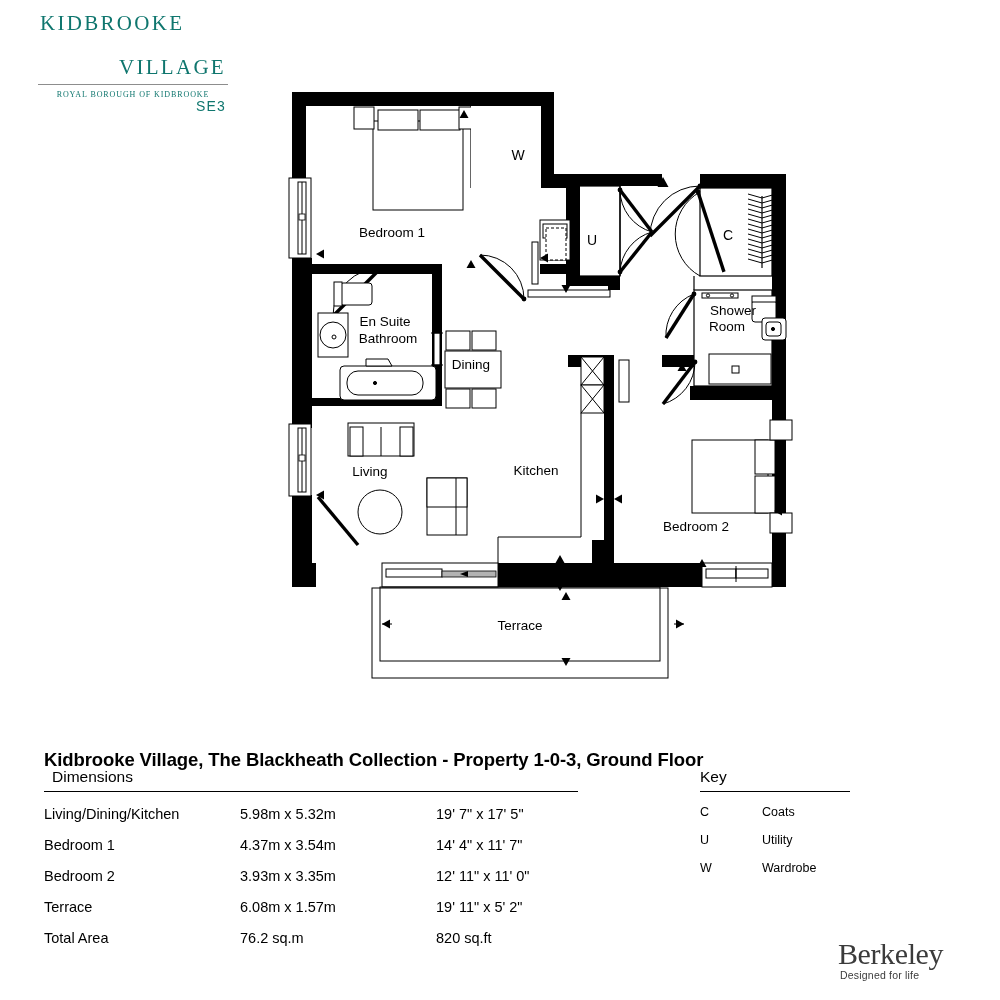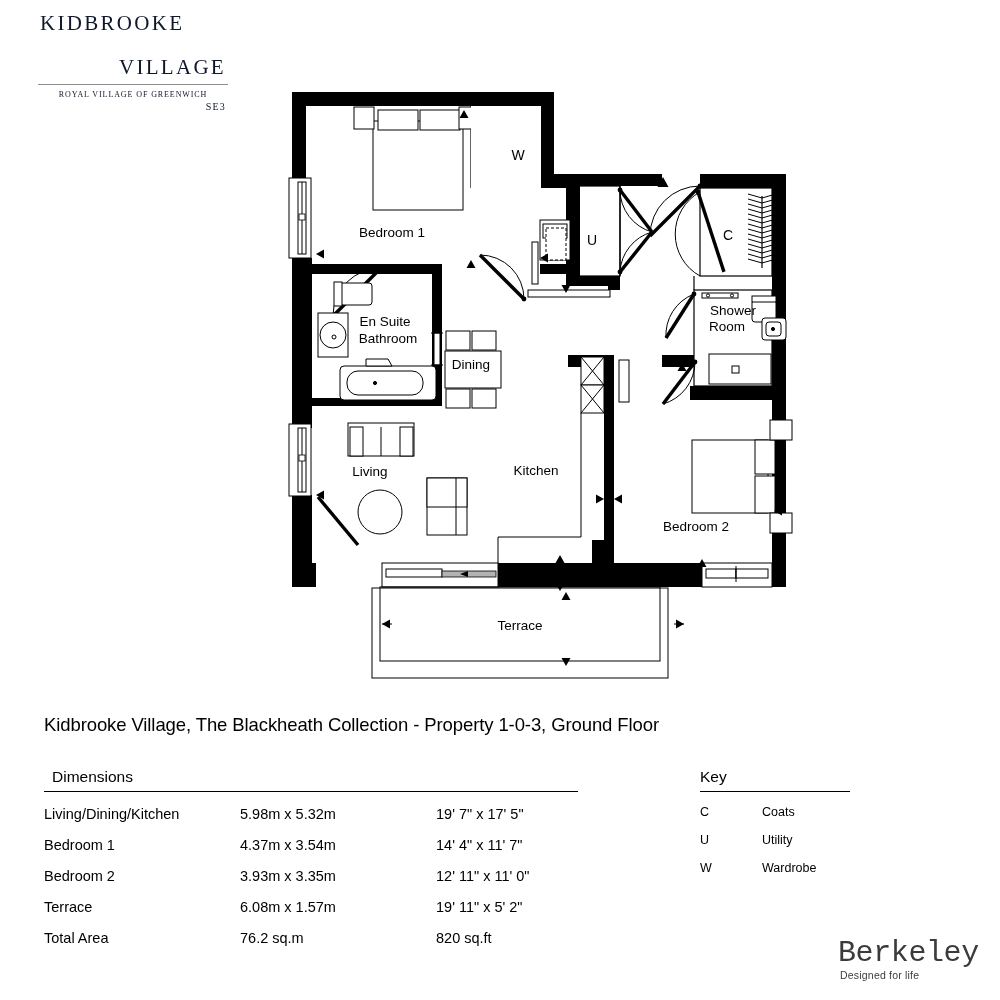--- a/index.html
+++ b/index.html
@@ -16,21 +16,21 @@
     overflow: hidden;
   }
 
   
   #logo {
     position: absolute;
     left: 38px;
     top: 12px;
     width: 190px;
     text-align: right;
-    color: #0f172a;
+    color: #0f766e;
   }
   #logo .l1 {
     font-size: 21px;
     letter-spacing: 2.3px;
     line-height: 23px;
     font-family: "Liberation Serif", serif;
     text-align: left;
     padding-left: 2px;
   }
   #logo .l2 {
@@ -47,23 +47,23 @@
     margin: 5px 0 4px 0;
   }
   #logo .l3 {
     font-size: 8px;
     letter-spacing: 0.9px;
     font-family: "Liberation Serif", serif;
     text-align: center;
     line-height: 11px;
   }
   #logo .l4 {
-    font-size: 10px;
+    font-size: 14px;
     letter-spacing: 1.2px;
-    font-family: Liberation Serif, serif;
+    font-family: Liberation Sans, sans-serif;
     text-align: right;
     line-height: 13px;
     padding-right: 2px;
   }
 
   
   #plan-wrap {
     position: absolute;
     left: 0;
     top: 0;
@@ -80,23 +80,23 @@
   .klabel {
     font-family: "Liberation Sans", sans-serif;
     font-size: 14px;
     fill: #000;
   }
 
   
   #caption {
     position: absolute;
     left: 44px;
-    top: 714px;
+    top: 749px;
     font-size: 18.5px;
-    font-weight: normal;
+    font-weight: bold;
     letter-spacing: -0.1px;
   }
 
   
   #dims {
     position: absolute;
     left: 44px;
     top: 768px;
     width: 534px;
   }
@@ -151,41 +151,41 @@
 
   
   #berkeley {
     position: absolute;
     left: 838px;
     top: 938px;
     width: 130px;
     color: #3b3b3b;
   }
   #berkeley .b1 {
-    font-family: Liberation Mono, monospace;
+    font-family: Liberation Serif, serif;
     font-size: 30px;
     line-height: 31px;
     letter-spacing: -0.4px;
   }
   #berkeley .b2 {
     font-family: "Liberation Sans", sans-serif;
     font-size: 10.5px;
     line-height: 13px;
     letter-spacing: 0.2px;
     padding-left: 2px;
   }
 </style>
 </head>
 <body>
 
 <div id="logo">
   <div class="l1">KIDBROOKE</div>
   <div class="l2">VILLAGE</div>
   <div class="rule"></div>
-  <div class="l3">ROYAL VILLAGE OF GREENWICH</div>
+  <div class="l3">ROYAL BOROUGH OF KIDBROOKE</div>
   <div class="l4">SE3</div>
 </div>
 
 <div id="plan-wrap">
 <svg id="plan" width="1000" height="700" viewBox="0 0 1000 700" xmlns="http://www.w3.org/2000/svg">
 
   <g fill="#000000">
 
     <rect x="292" y="92" width="262" height="14"></rect>
 

